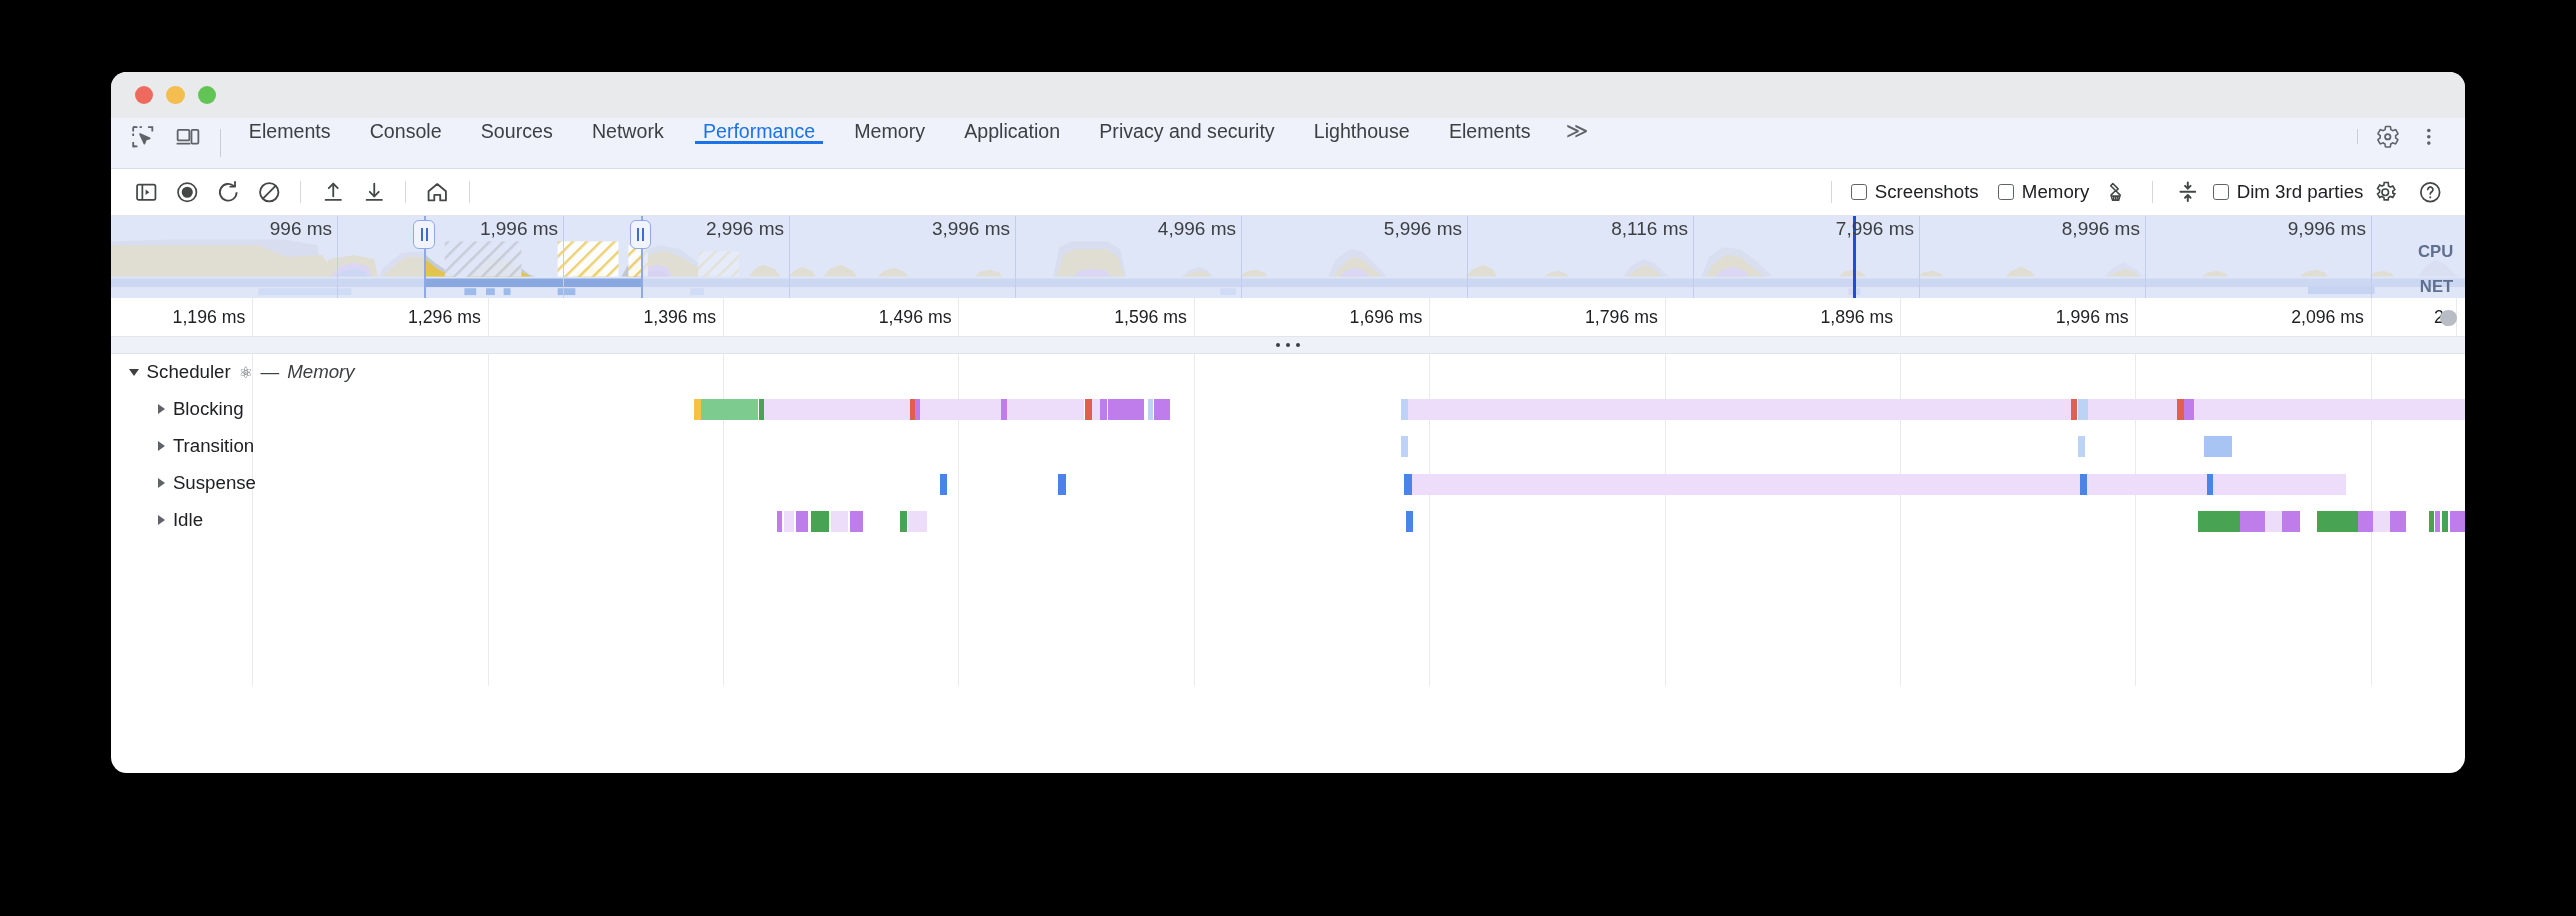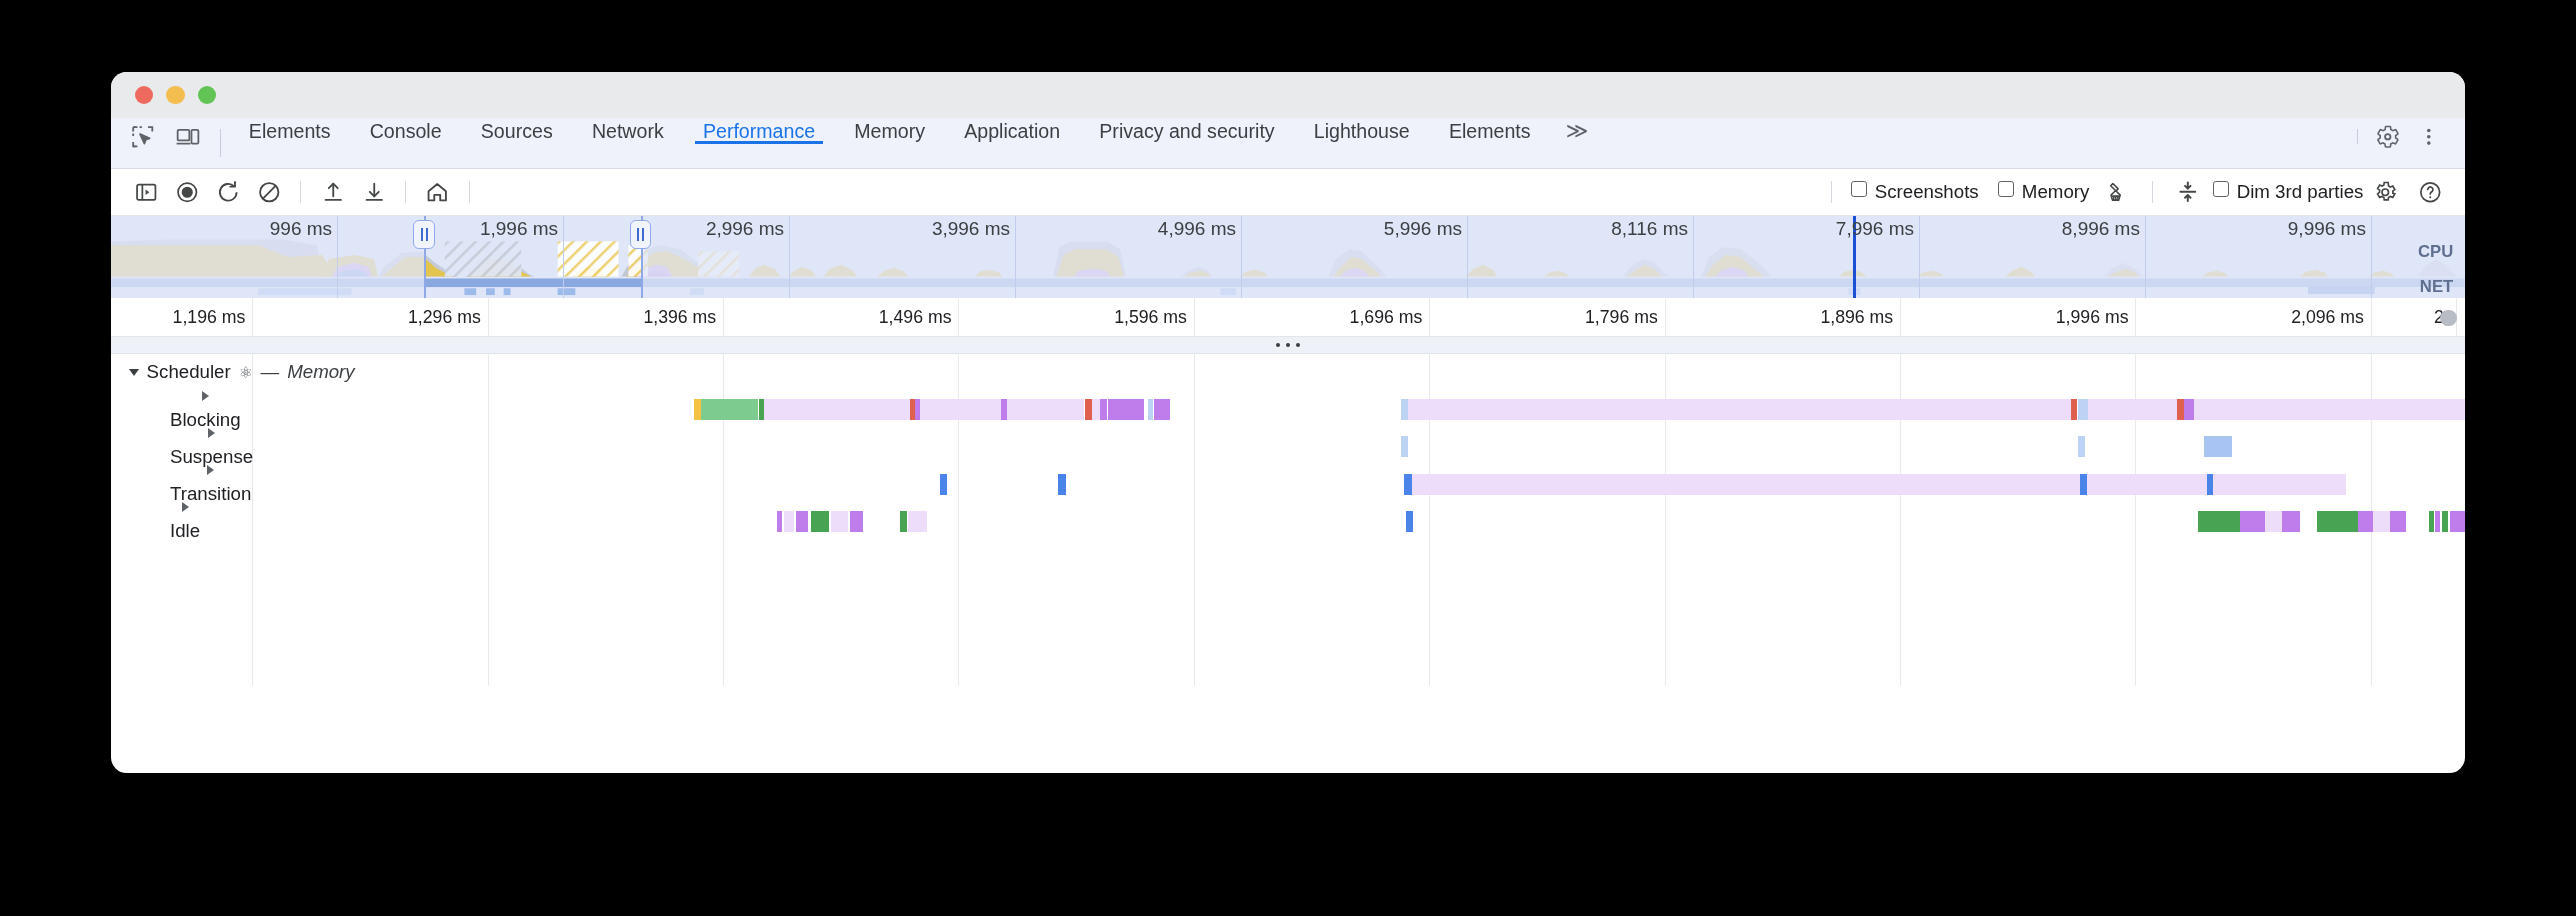--- a/index.html
+++ b/index.html
@@ -85,21 +85,21 @@
     position: relative;
   }
   .pb-icon {
     width: 39px; height: 37px;
     display: flex; align-items: center; justify-content: center;
     color: #444746;
   }
   .pb-sep { width: 1px; height: 21.6px; background: #d4d7de; margin: 0 9.8px; }
   .pb-group { display: flex; align-items: center; gap: 9.8px; }
   .chk {
-    display: inline-flex; align-items: flex-start; gap: 7.9px;
+    display: inline-flex; align-items: center; gap: 7.9px;
     font-size: 18.7px; color: #202124;
     white-space: nowrap;
   }
   .chkbox {
     width: 15.7px; height: 15.7px;
     border: 1.6px solid #5f6368;
     border-radius: 2.9px;
     background: #fff;
   }
   .pb-right { margin-left: auto; display: flex; align-items: center; padding-right: 15.7px; gap: 5.9px; }
@@ -195,21 +195,21 @@
   .fl-names { position: absolute; left: 0; top: 0; width: 100%; z-index: 3; }
   .fl-row { position: relative; height: 37px; }
   .fl-label {
     position: absolute; left: 0; top: 0; height: 37px;
     display: flex; align-items: center; gap: 7.9px;
     font-size: 18.7px; color: #202124;
     white-space: nowrap;
     padding-left: 21.6px;
   }
   .fl-label.group { padding-left: 17.7px; font-weight: normal; }
-  .fl-label.child { padding-left: 59px; flex-direction: column; }
+  .fl-label.child { padding-left: 47px; }
   .tri {
     width: 0; height: 0;
     border-left: 7.9px solid #5f6368;
     border-top: 5.9px solid transparent;
     border-bottom: 5.9px solid transparent;
   }
   .tri.down {
     border-left: 5.9px solid transparent;
     border-right: 5.9px solid transparent;
     border-top: 7.9px solid #3c4043;
@@ -633,27 +633,27 @@
       </div>
       <div class="fl-row">
         <div class="fl-label child">
           <span class="tri"></span>
           <span>Blocking</span>
         </div>
       </div>
       <div class="fl-row">
         <div class="fl-label child">
           <span class="tri"></span>
-          <span>Suspense</span>
+          <span>Transition</span>
         </div>
       </div>
       <div class="fl-row">
         <div class="fl-label child">
           <span class="tri"></span>
-          <span>Transition</span>
+          <span>Suspense</span>
         </div>
       </div>
       <div class="fl-row">
         <div class="fl-label child">
           <span class="tri"></span>
           <span>Idle</span>
         </div>
       </div>
     </div>
   </div>

